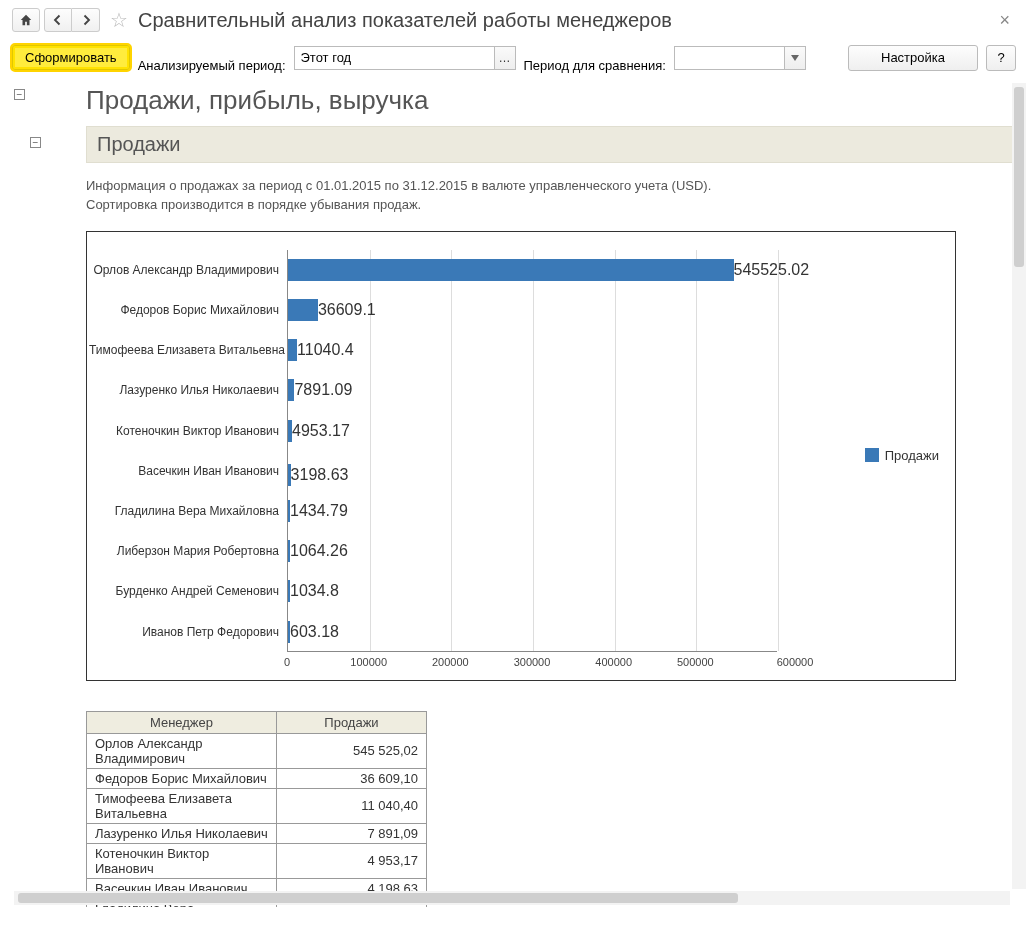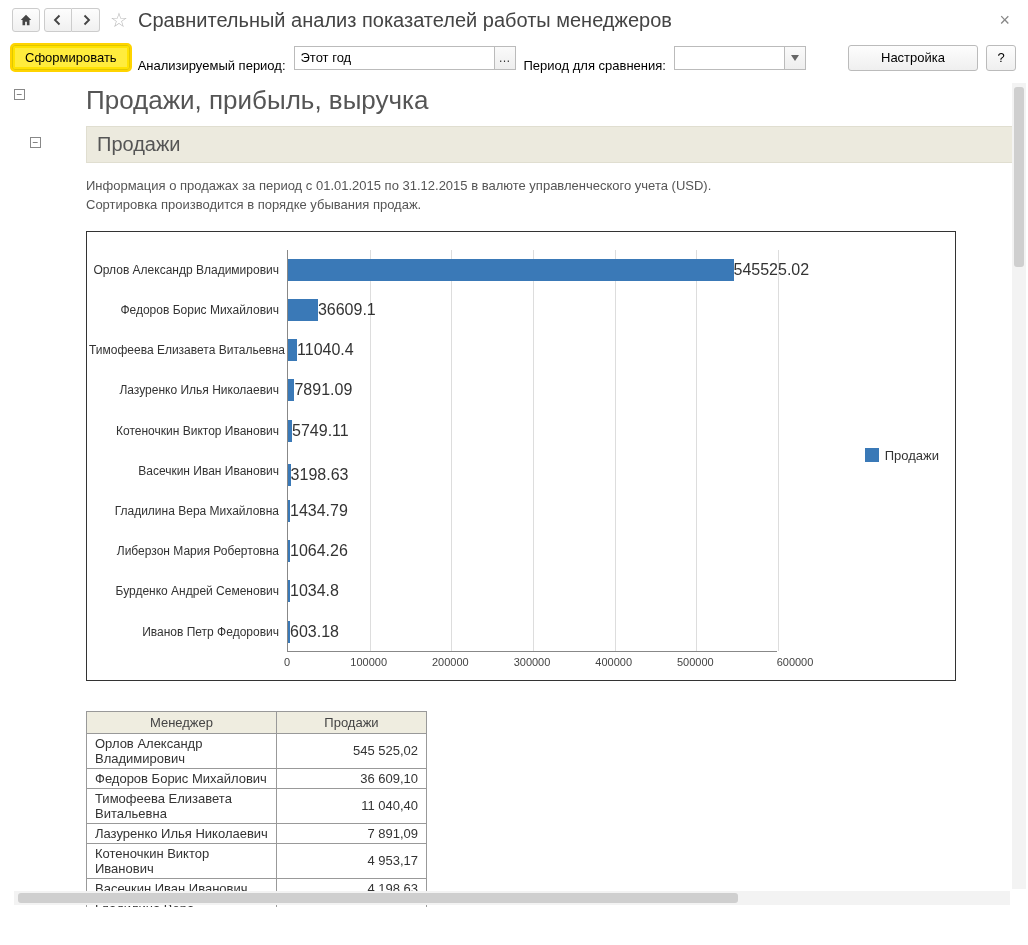--- a/index.html
+++ b/index.html
@@ -292,21 +292,21 @@
         <div class="bar-row" style="top: 89.5px;">
           <div class="bar" style="width: 9.01633px; background: rgb(58, 121, 183);"></div>
           <span class="bar-val">11040.4</span>
         </div>
         <div class="bar-row" style="top: 129.7px;">
           <div class="bar" style="width: 6.44439px; background: rgb(58, 121, 183);"></div>
           <span class="bar-val">7891.09</span>
         </div>
         <div class="bar-row" style="top: 169.9px;">
           <div class="bar" style="width: 4.04509px; background: rgb(58, 121, 183);"></div>
-          <span class="bar-val">5749.11</span>
+          <span class="bar-val">4953.17</span>
         </div>
         <div class="bar-row" style="top: 214px; align-items: center;">
           <div class="bar" style="width: 2.61221px; background: rgb(58, 121, 183);"></div>
           <span class="bar-val">3198.63</span>
         </div>
         <div class="bar-row" style="top: 250.3px;">
           <div class="bar" style="width: 2px; background: rgb(58, 121, 183);"></div>
           <span class="bar-val">1434.79</span>
         </div>
         <div class="bar-row" style="top: 290.5px;">

